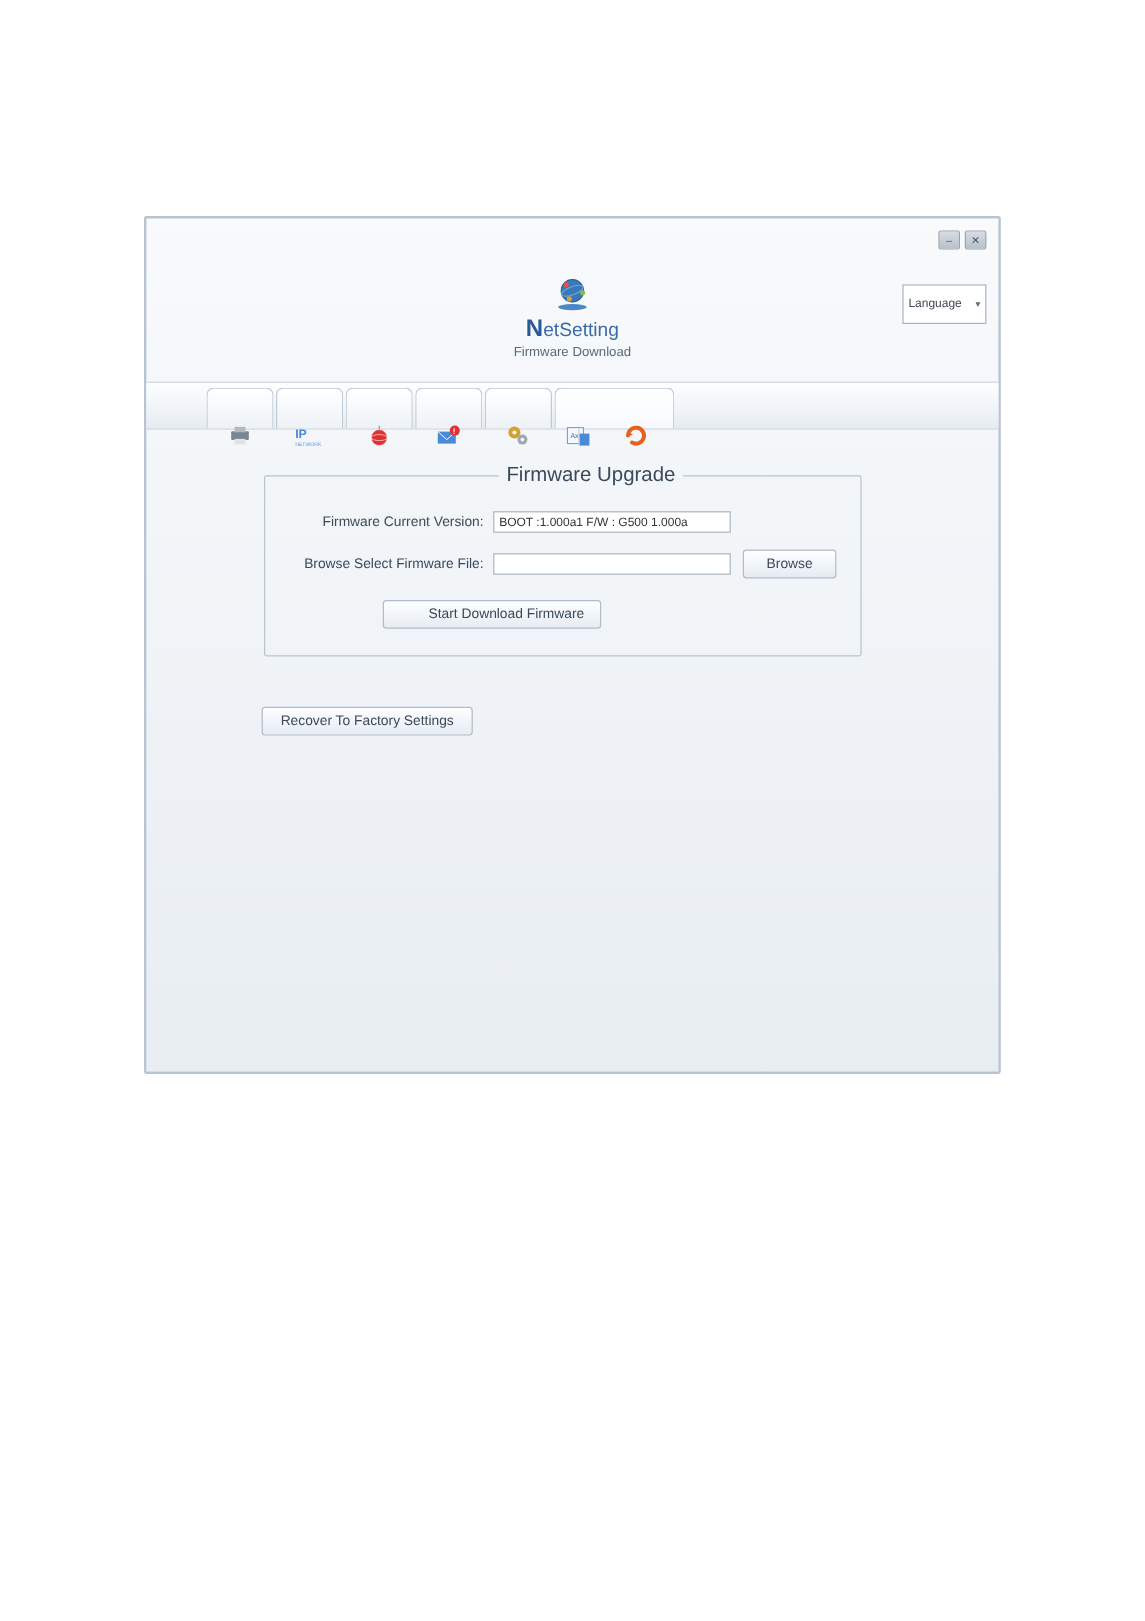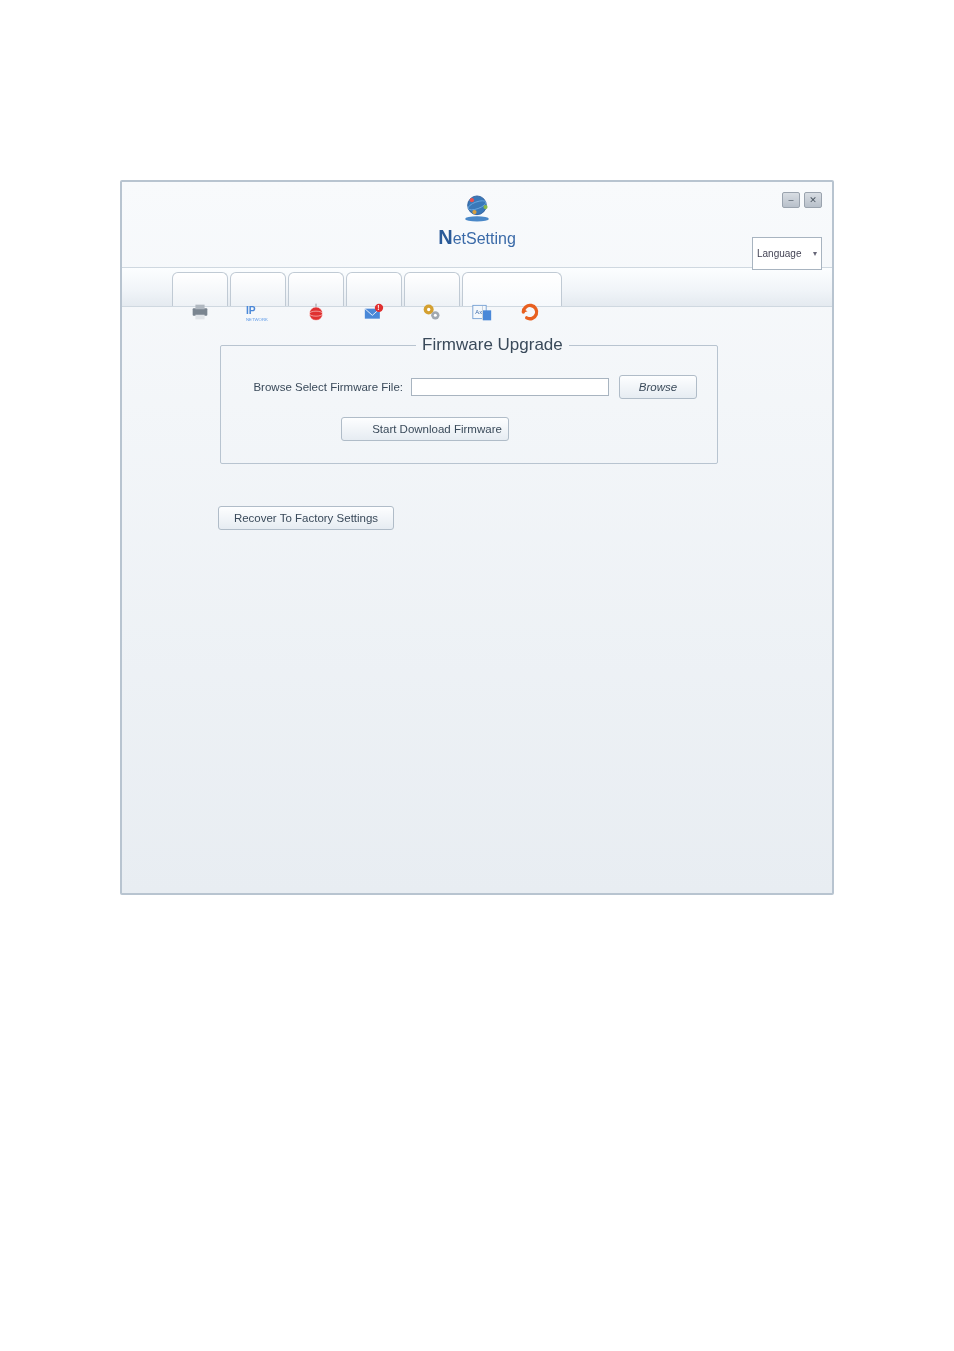--- a/index.html
+++ b/index.html
@@ -51,20 +51,21 @@
       align-items: center;
       justify-content: space-between;
       cursor: pointer;
       margin-top: 21px;
     }
     .lang-select .arr { font-size: 8px; color: #667; }
 
     .header {
       text-align: center;
       padding-top: 8px;
+      margin-top: 37px;
     }
     .logo {
       width: 34px;
       height: 34px;
       margin: 0 auto 2px;
       position: relative;
     }
     .logo svg { display: block; }
     .app-title {
       font-size: 16px;
@@ -167,22 +168,22 @@
       border: 1px solid #b0bcc8;
       background: linear-gradient(to bottom, #fdfeff, #e6ecf2);
       font-size: 11.5px;
       color: #3a4a5a;
       border-radius: 3px;
       cursor: pointer;
       display: inline-flex;
       align-items: center;
       justify-content: center;
     }
-    .browse-btn { width: 78px; margin-left: 10px; font-style: italic; }
-    .start-btn { width: 168px; margin-left: 100px; margin-top: 4px; padding-left: 24px; }
+    .browse-btn { width: 78px; margin-left: 10px; }
+    .start-btn { width: 182px; margin-left: 78px; margin-top: 4px; padding-left: 24px; }
     .recover-btn {
       width: 176px;
       margin-top: 42px;
       margin-left: 4px;
     }
   </style>
 </head>
 <body>
 
 <div class="app-window">
@@ -209,20 +210,21 @@
         <circle cx="20" cy="18" r="11" fill="none" stroke="#2a5a98" stroke-width="1"></circle>
         <ellipse cx="20" cy="18" rx="11" ry="4" fill="none" stroke="#6aa8e0" stroke-width="1" transform="rotate(-20 20 18)"></ellipse>
         <circle cx="14" cy="12" r="2.5" fill="#e85050"></circle>
         <circle cx="30" cy="20" r="2.5" fill="#8aba4a"></circle>
         <circle cx="17" cy="26" r="2.5" fill="#d8a040"></circle>
       </svg>
     </div>
     <div class="app-title">
       <span class="n">N</span><span>etSetting</span>
     </div>
+    <div class="subtitle">Firmware Download</div>
   </div>
 
   <div class="tab-strip">
     <div class="tab">
       <span class="tab-icon">
         <svg width="22" height="22" viewBox="0 0 24 24">
             <rect x="4" y="8" width="16" height="8" rx="1" fill="#7a8590"></rect>
             <rect x="7" y="4" width="10" height="5" fill="#b0b8c0"></rect>
             <rect x="7" y="15" width="10" height="5" fill="#e0e4e8"></rect>
           </svg>
@@ -280,20 +282,24 @@
             <path d="M 3 8 L 4 13 L 9 11 Z" fill="#e86020"></path>
           </svg>
       </span>
     </div>
   </div>
 
   <div class="content">
     <fieldset class="firmware">
       <legend>Firmware Upgrade</legend>
 
+      <div class="row">
+        <label>Firmware Current Version:</label>
+        <div class="ver-box">BOOT :1.000a1  F/W : G500 1.000a</div>
+      </div>
 
       <div class="row">
         <label>Browse Select Firmware File:</label>
         <input class="file-box" type="text" value="" style="">
         <button class="btn browse-btn">Browse</button>
       </div>
 
       <button class="btn start-btn">Start Download Firmware</button>
     </fieldset>
 

